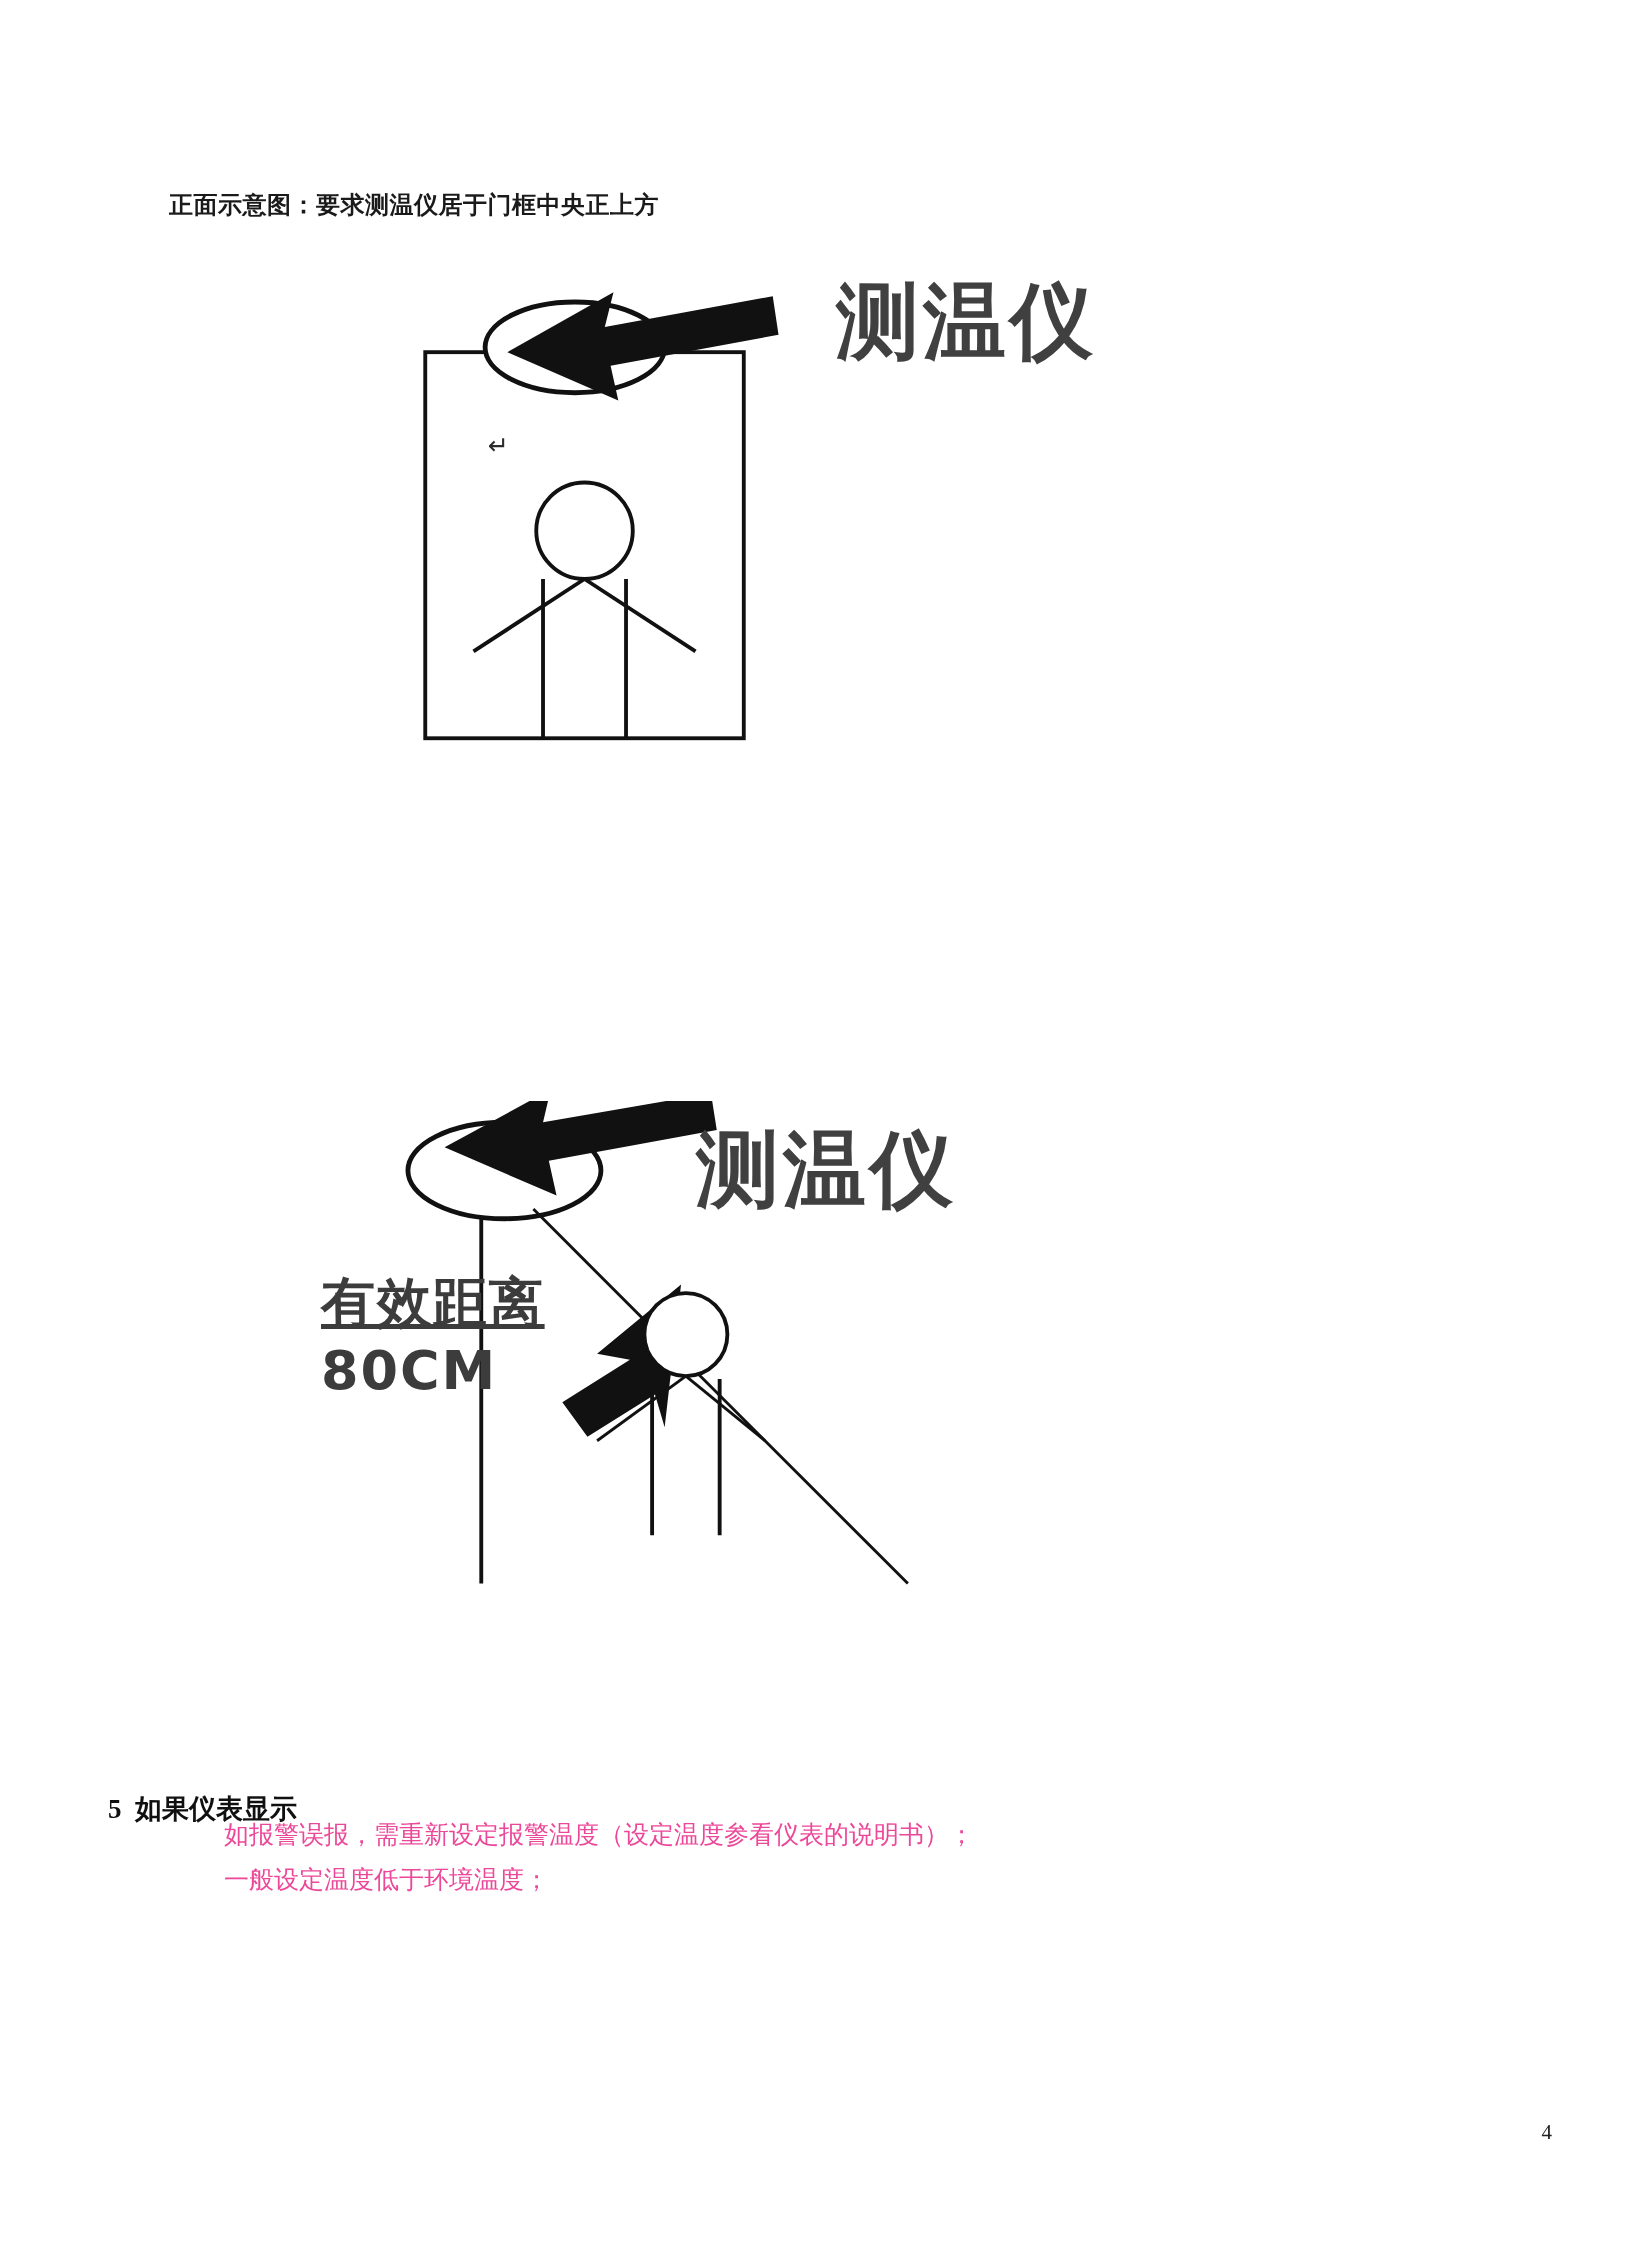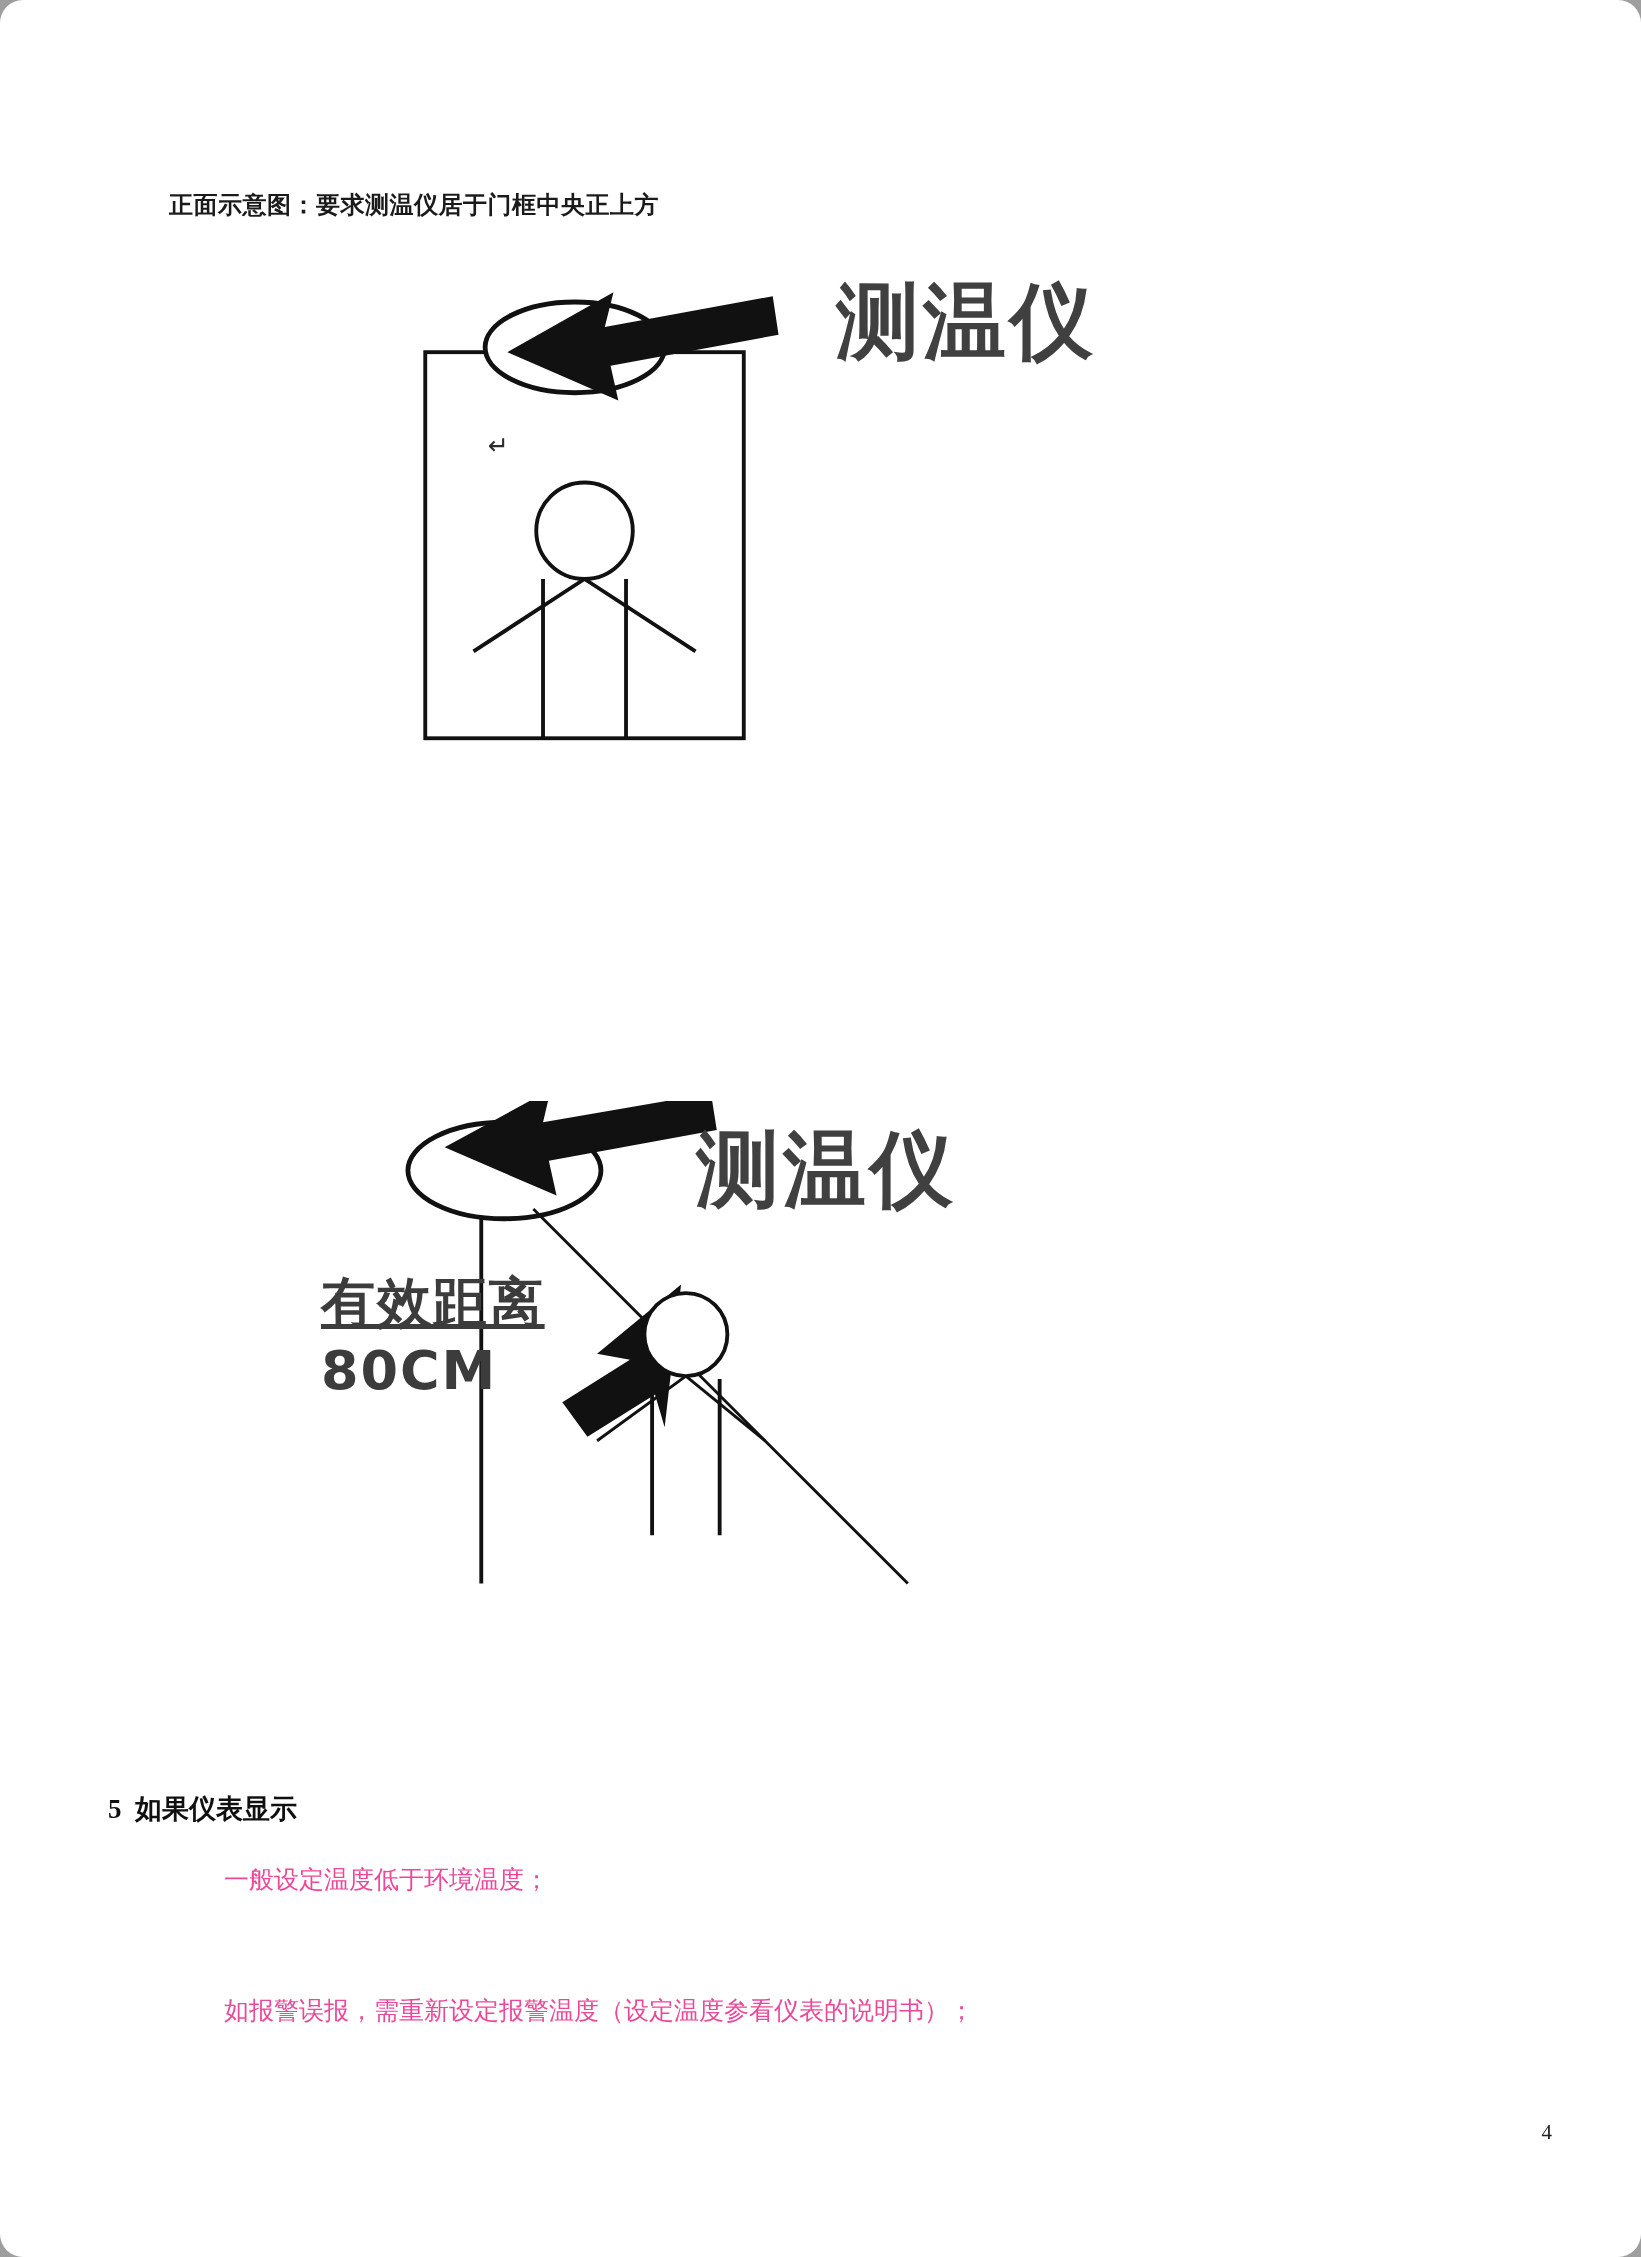--- a/index.html
+++ b/index.html
@@ -11,21 +11,20 @@
     font-family: "Liberation Serif", serif;
   }
   .page {
     width: 1641px;
     height: 2257px;
     background: #ffffff;
     margin: 0 auto;
     position: relative;
     box-sizing: border-box;
     overflow: hidden;
-    border-radius: 23px;
   }
   .content {
     position: absolute;
     left: 0;
     top: 0;
     width: 1641px;
     height: 2257px;
   }
 
   
@@ -55,21 +54,21 @@
 
   .body-line {
     position: absolute;
     left: 224px;
     font-family: "Liberation Serif", serif;
     font-size: 25px;
     color: #ec4899;
     white-space: nowrap;
   }
   #body-line-0 { top: 1863px; }
-  #body-line-1 { top: 1994px; }
+  #body-line-1 { top: 1818px; }
   #body-line-2 { top: 2002px; }
 
   .page-number {
     position: absolute;
     right: 89px;
     top: 2120px;
     font-family: "Liberation Serif", serif;
     font-size: 21px;
     color: #222;
   }

